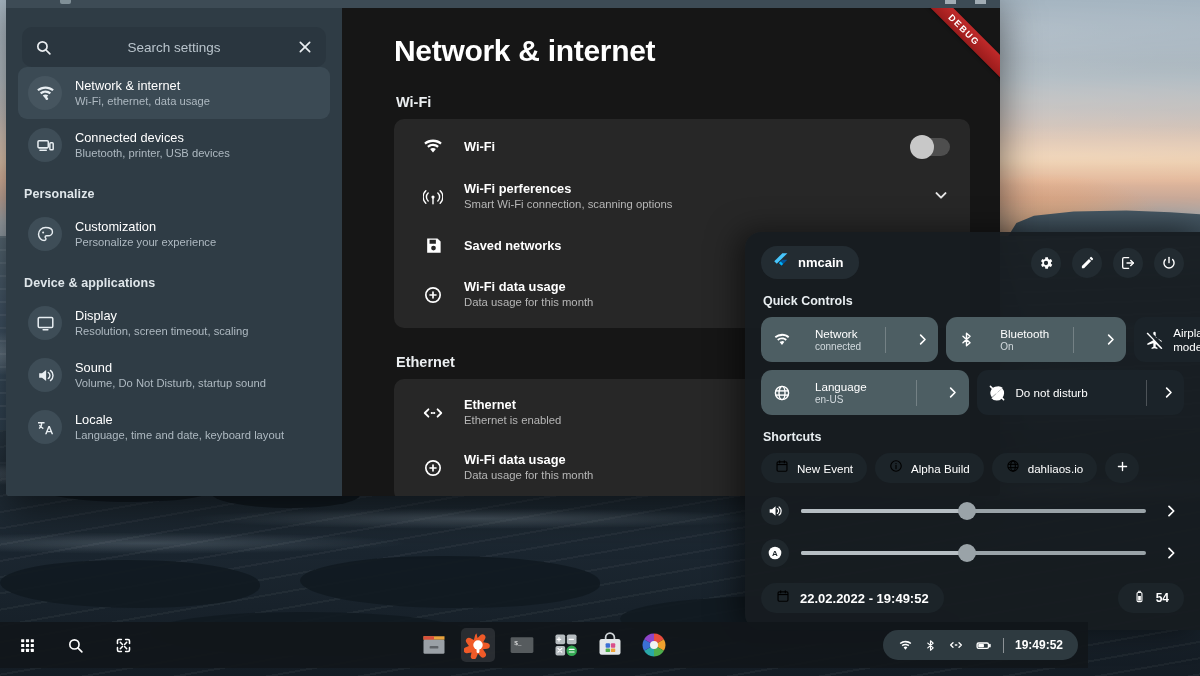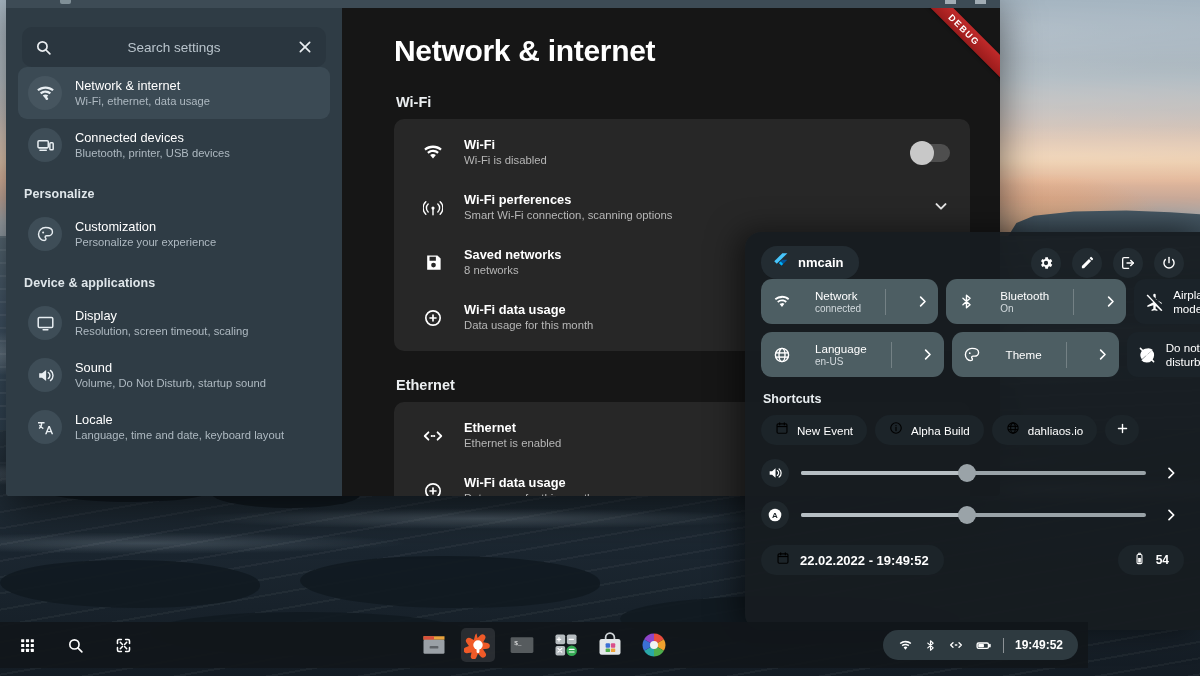--- a/index.html
+++ b/index.html
@@ -374,21 +374,20 @@
       <div class="grp-head">Wi-Fi</div>
       <div class="card">
         <div class="row">
           <span class="row-ico">
             <svg width="20" height="20" viewBox="0 0 24 24" fill="currentColor">
                 <path d="M12 3c4 0 7.7 1.45 10.5 3.85l-1.75 2.1C18.35 7 15.3 5.85 12 5.85S5.65 7 3.25 8.95L1.5 6.85C4.3 4.45 8 3 12 3zm0 5.2c2.65 0 5.1.95 7 2.55l-1.75 2.1A8.4 8.4 0 0012 10.9c-2 0-3.85.7-5.25 1.95L5 10.75A11 11 0 0112 8.2zm0 5.1c1.3 0 2.5.45 3.45 1.2L12 18.65 8.55 14.5A5.4 5.4 0 0112 13.3z"></path>
               </svg>
           </span>
           <span class="row-txt">
             <span class="row-title" style="display:block">Wi-Fi</span>
-            <span class="row-sub" style="display:block">Wi-Fi is disabled</span>
           </span>
           <span class="toggle">
               <span class="knob"></span>
             </span>
         </div>
 
         <div class="row">
           <span class="row-ico">
             <svg width="20" height="20" viewBox="0 0 24 24" fill="none" stroke="currentColor" stroke-width="1.7" stroke-linecap="round">
                 <path d="M6.2 7.2a6.5 6.5 0 000 9.6M17.8 7.2a6.5 6.5 0 010 9.6"></path>
@@ -409,21 +408,20 @@
         </div>
 
         <div class="row">
           <span class="row-ico">
             <svg width="19" height="19" viewBox="0 0 24 24" fill="currentColor">
                 <path d="M4 3h13l4 4v14H4V3zm3 1.8v5h8v-5H7zm5 7.4a3 3 0 100 6 3 3 0 000-6z"></path>
               </svg>
           </span>
           <span class="row-txt">
             <span class="row-title" style="display:block">Saved networks</span>
-            <span class="row-sub" style="display:block">8 networks</span>
           </span>
         </div>
 
         <div class="row">
           <span class="row-ico">
             <svg width="20" height="20" viewBox="0 0 24 24" fill="none" stroke="currentColor" stroke-width="2">
                 <circle cx="12" cy="12" r="8.6"></circle>
                 <path d="M12 8.4v7.2M8.4 12h7.2" stroke-linecap="round"></path>
               </svg>
           </span>
@@ -499,20 +497,21 @@
       </span>
       <span class="circ-btn">
         <svg width="16" height="16" viewBox="0 0 24 24" fill="none" stroke="currentColor" stroke-width="2.1" stroke-linecap="round">
             <path d="M12 3.5v8"></path>
             <path d="M6.5 6.6a7.6 7.6 0 1011 0"></path>
           </svg>
       </span>
     </div>
   </div>
 
+  <div class="qp-label">Quick Controls</div>
 
   <div class="tiles">
     <div class="tile on">
       <span class="tile-ico">
         <svg width="18" height="18" viewBox="0 0 24 24" fill="currentColor">
             <path d="M12 3.8c3.7 0 7.1 1.3 9.7 3.5l-1.6 1.9A12.6 12.6 0 0012 6.5c-3 0-5.9 1.05-8.1 2.7L2.3 7.3A15.4 15.4 0 0112 3.8zm0 4.8c2.45 0 4.7.9 6.45 2.35l-1.6 1.95A7.8 7.8 0 0012 11.1c-1.85 0-3.55.65-4.85 1.8l-1.6-1.95A10.2 10.2 0 0112 8.6zm0 4.7c1.2 0 2.3.4 3.2 1.1L12 18.5l-3.2-3.9c.9-.7 2-1.1 3.2-1.1z"></path>
           </svg>
       </span>
       <span class="tile-txt">
         <span class="tile-title" style="display:block">Network</span>
@@ -577,37 +576,20 @@
         <span class="tile-sub" style="display:block">en-US</span>
       </span>
       <span class="tile-div"></span>
       <span class="tile-arrow">
         <svg width="15" height="15" viewBox="0 0 24 24" fill="none" stroke="currentColor" stroke-width="2.6" stroke-linecap="round" stroke-linejoin="round">
             <polyline points="9 5 16 12 9 19"></polyline>
           </svg>
       </span>
     </div>
 
-    <div class="tile on">
-      <span class="tile-ico">
-        <svg width="18" height="18" viewBox="0 0 24 24" fill="none" stroke="currentColor" stroke-width="1.8">
-            <path d="M12 3.2c-4.9 0-8.8 3.7-8.8 8.4 0 4.7 3.6 7.9 7.2 7.9 1.6 0 2.2-.9 2.2-1.8 0-1.2-1.1-1.5-1.1-2.6 0-.9.7-1.6 1.8-1.6h2c3 0 5.5-2 5.5-4.8 0-3.3-3.6-5.5-8.8-5.5z"></path>
-            <circle cx="9" cy="9.5" r="1.2" fill="currentColor" stroke="none"></circle>
-          </svg>
-      </span>
-      <span class="tile-txt">
-        <span class="tile-title" style="display:block">Theme</span>
-      </span>
-      <span class="tile-div"></span>
-      <span class="tile-arrow">
-        <svg width="15" height="15" viewBox="0 0 24 24" fill="none" stroke="currentColor" stroke-width="2.6" stroke-linecap="round" stroke-linejoin="round">
-            <polyline points="9 5 16 12 9 19"></polyline>
-          </svg>
-      </span>
-    </div>
 
     <div class="tile">
       <span class="tile-ico">
         <svg width="18" height="18" viewBox="0 0 24 24" fill="currentColor">
             <path d="M12 3.2a8.8 8.8 0 00-6.9 14.3L19.5 5.1A8.75 8.75 0 0012 3.2zm6.9 2.5L4.5 18.9A8.8 8.8 0 0018.9 5.7z"></path>
             <path d="M3.2 3.2l17.6 17.6" stroke="currentColor" stroke-width="2" stroke-linecap="round"></path>
           </svg>
       </span>
       <span class="tile-txt">
         <span class="tile-title" style="display:block">Do not disturb</span>

